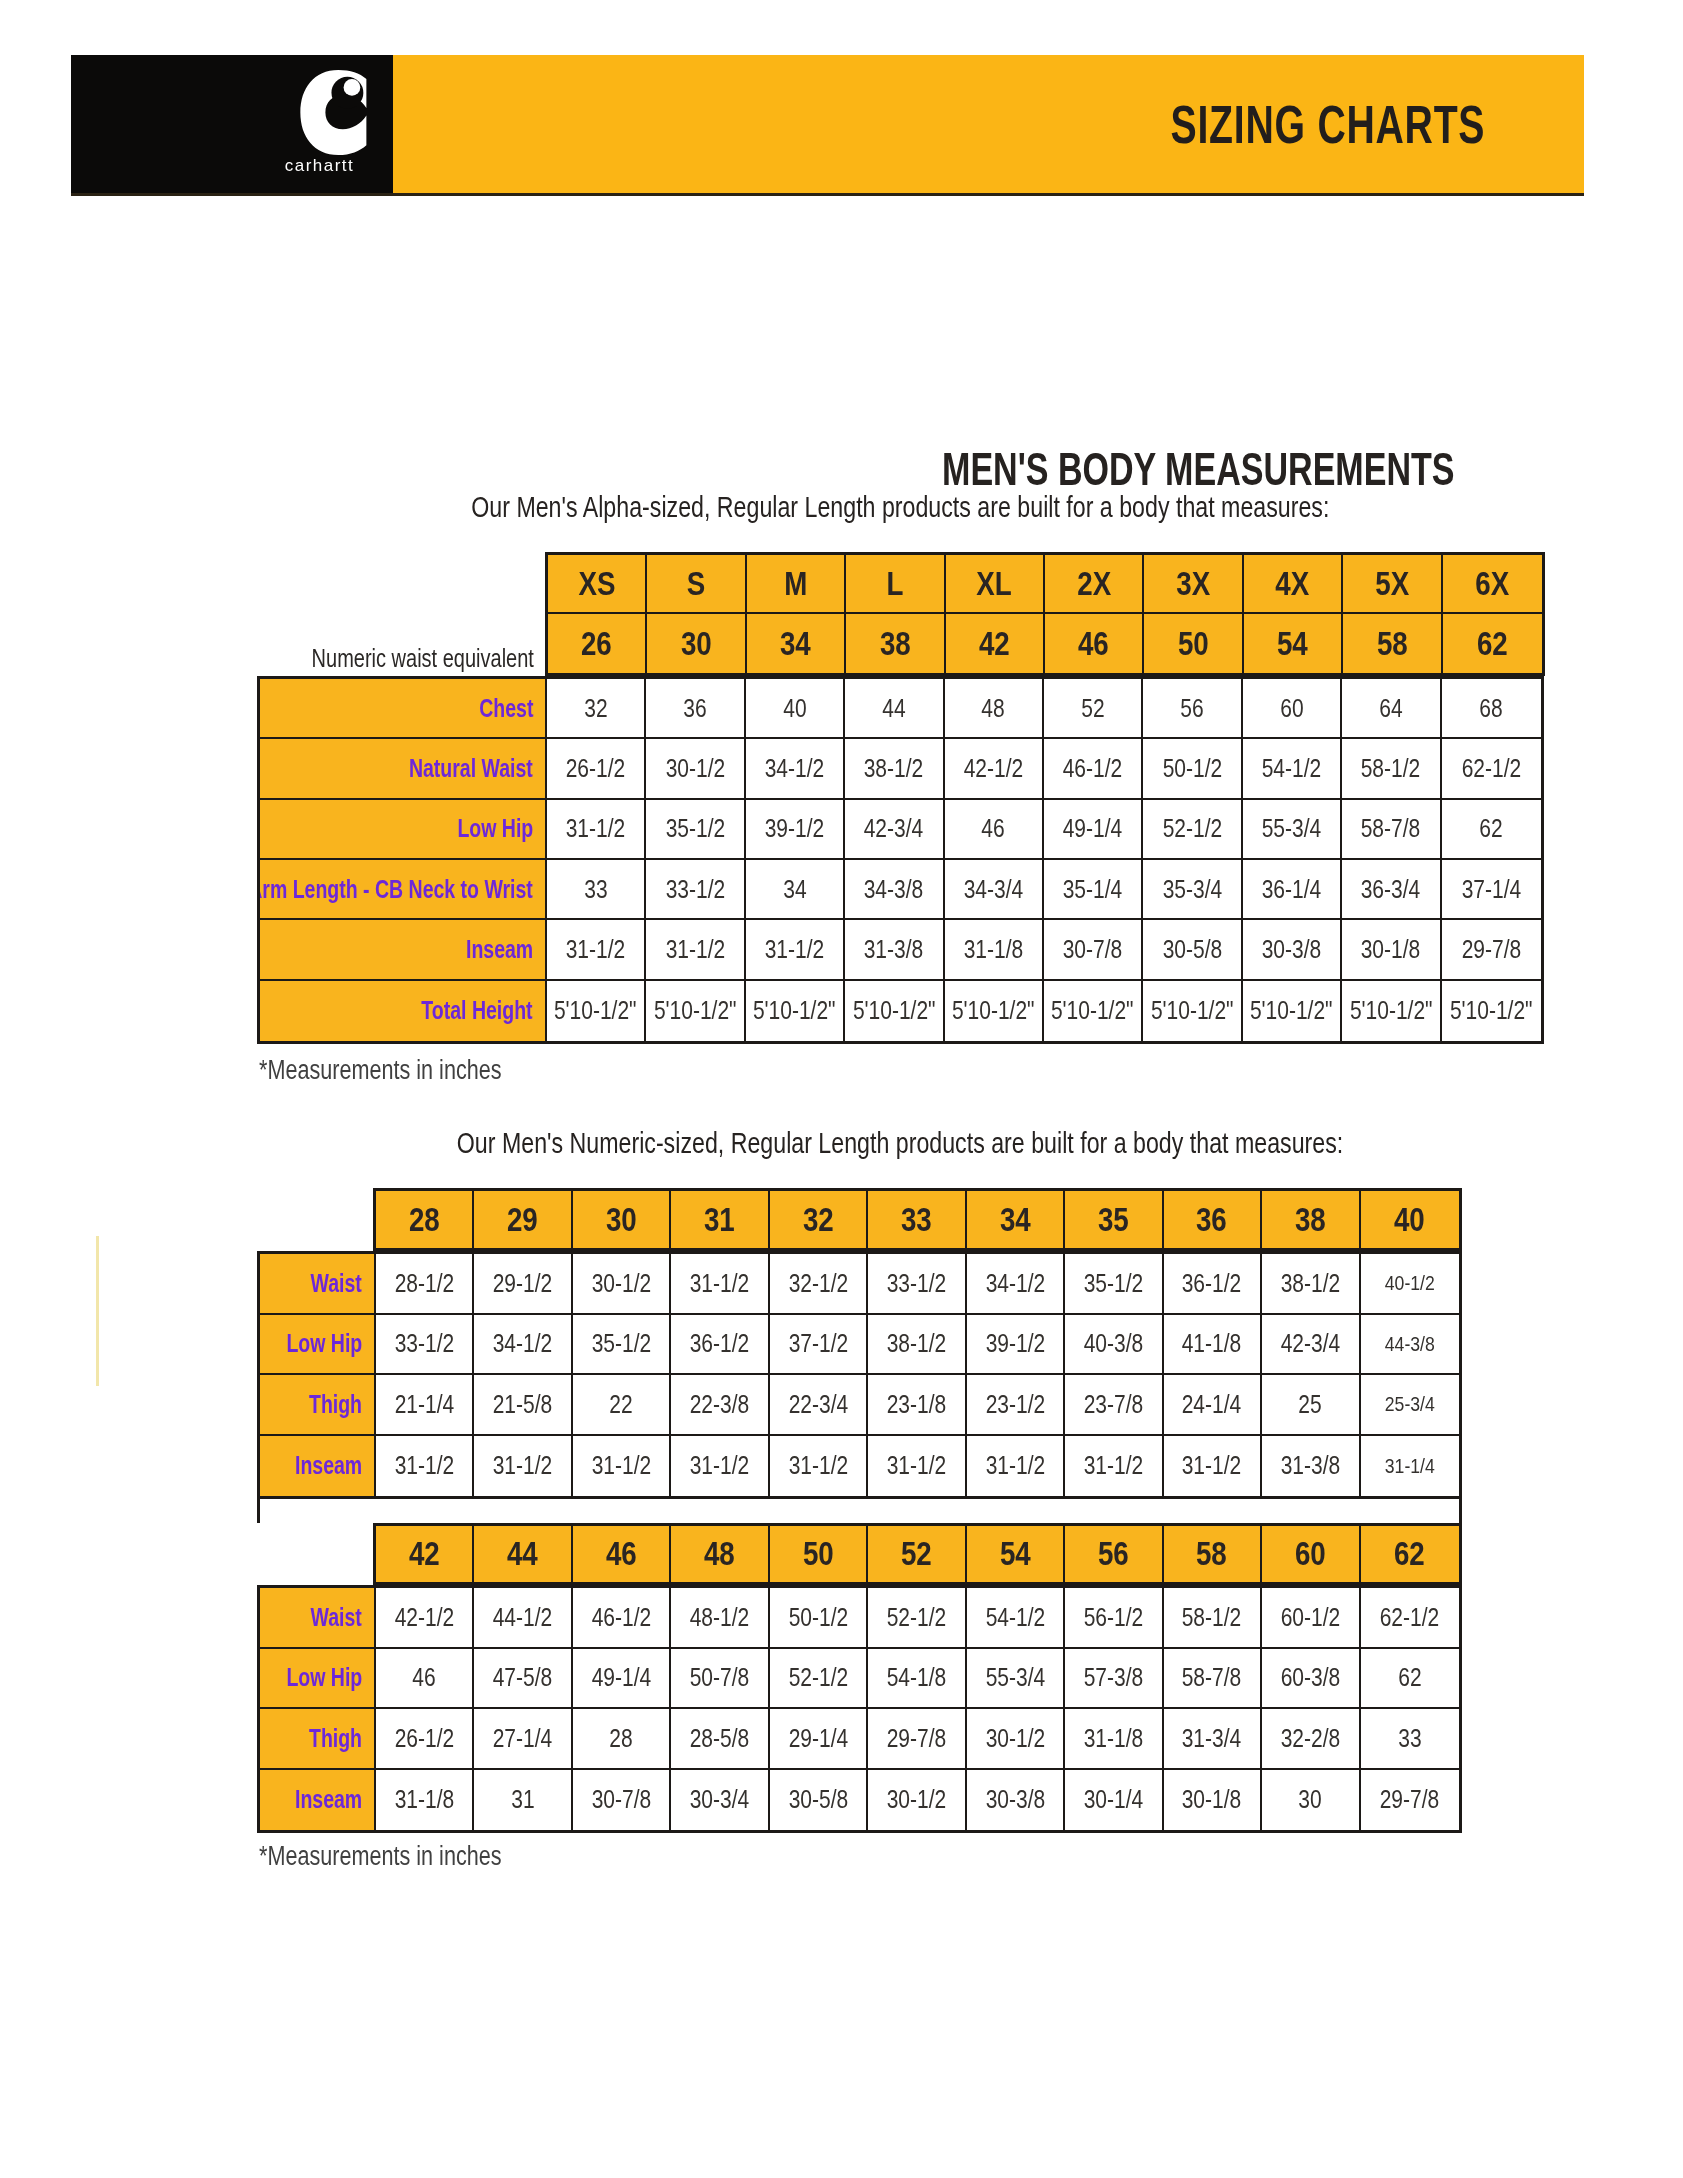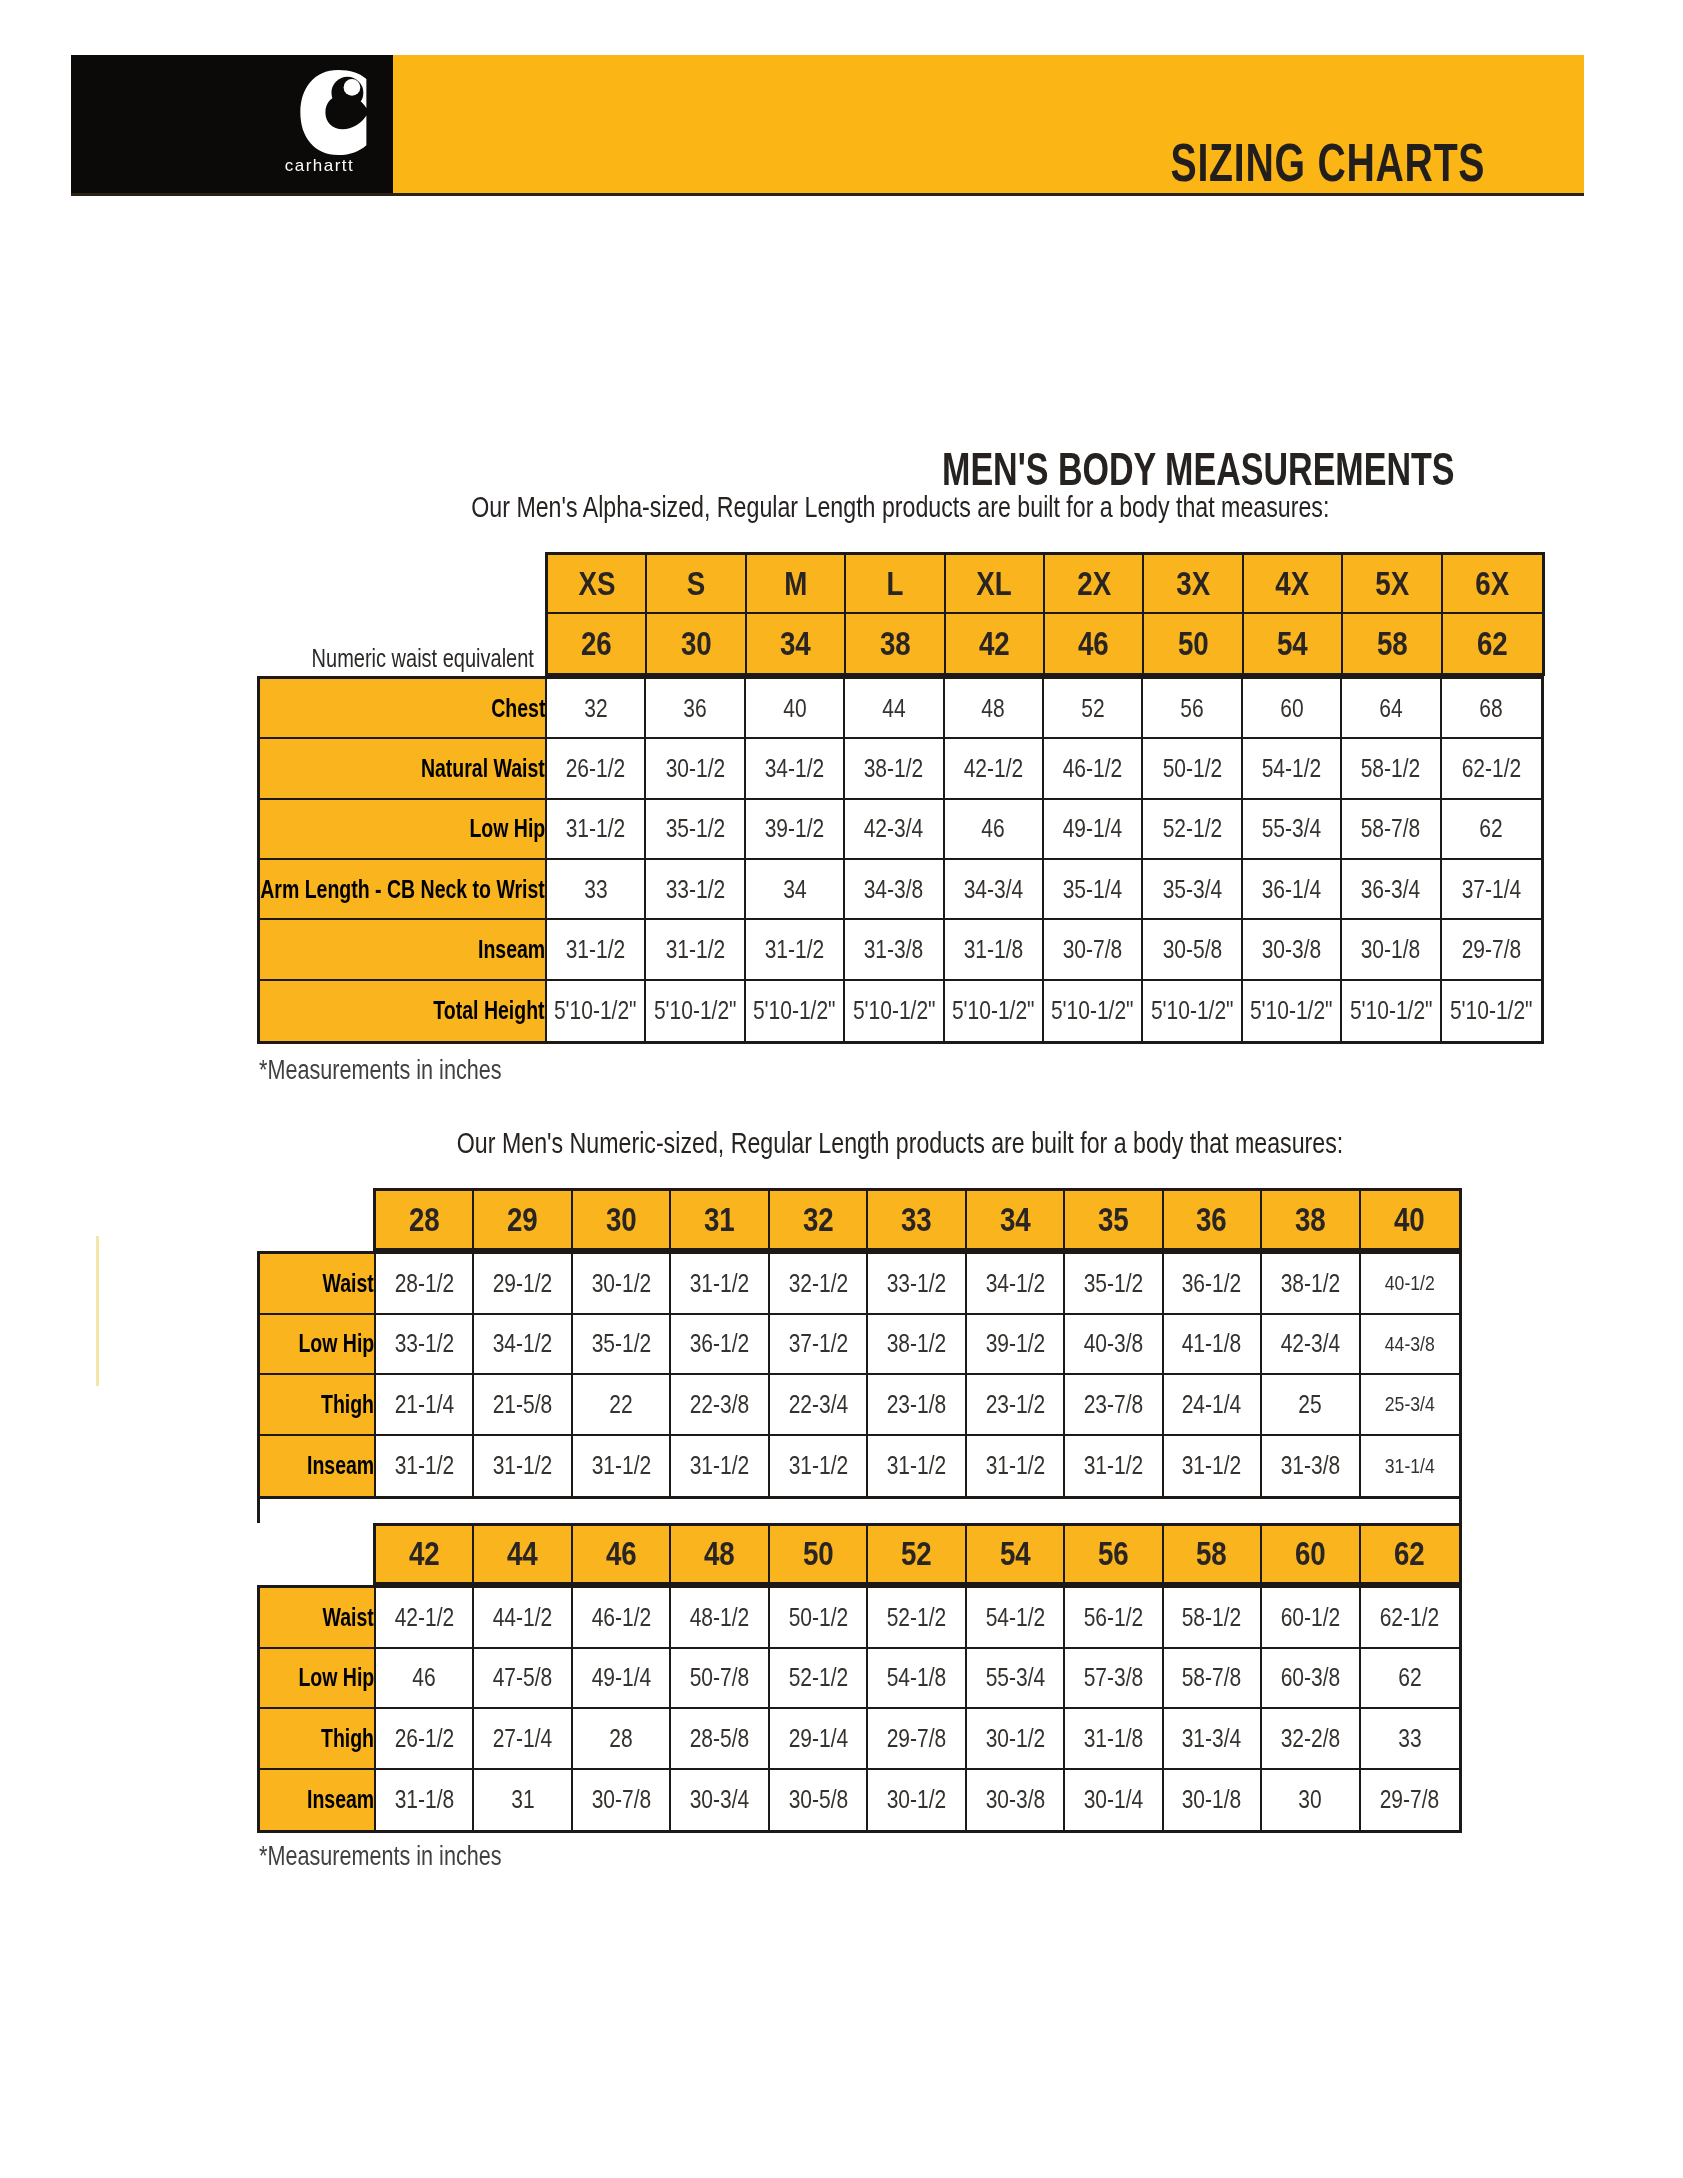--- a/index.html
+++ b/index.html
@@ -16,21 +16,21 @@
   .abs{position:absolute;}
 
   
   .logo-box{left:71px;top:55px;width:322px;height:141px;background:#0b0a09;
             border-bottom:3px solid #2a2214;}
   .logo-c{position:absolute;right:24px;top:15px;width:69px;height:85px;}
   .logo-word{position:absolute;right:24px;top:101px;width:99px;text-align:center;
              color:#fff;font-size:17px;letter-spacing:1.5px;font-weight:500;}
   .banner{left:393px;top:55px;width:1191px;height:141px;background:var(--banner-gold);
           border-bottom:3px solid #2a2214;}
-  .banner-title{position:absolute;right:99px;top:0;height:100%;display:flex;align-items:flex-end;
+  .banner-title{position:absolute;right:99px;top:0;height:100%;display:flex;align-items:center;
                 font-size:53px;font-weight:700;color:#221e1c;letter-spacing:1px;}
   .banner-title .cond{transform:scaleX(0.74);transform-origin:100% 50%;}
 
   
   .page-title{left:257px;top:442px;width:1287px;text-align:right;
               font-size:46px;font-weight:700;color:#262220;}
   .page-title .cond{transform:scaleX(0.74);}
   .intro{left:257px;top:491px;width:1287px;text-align:center;font-size:29px;color:#262220;}
   .intro2{top:1127px;}
   .intro .cond{transform:scaleX(0.80);}
@@ -38,22 +38,22 @@
 
   
   .tbl{display:grid;border:3px solid var(--line);background:#fff;}
   .cell{display:flex;align-items:center;justify-content:center;
         border-right:2px solid var(--line);border-bottom:2px solid var(--line);
         overflow:hidden;}
   .cell.last-col{border-right:none;}
   .cell.last-row{border-bottom:none;}
   .cell .cond{transform:scaleX(0.84);}
   .hcell{background:var(--gold);font-weight:700;font-size:33px;color:#2a2523;}
-  .lbl{background:var(--gold);font-weight:700;font-size:25px;color:#000000;
-       justify-content:flex-end;text-align:right;}
+  .lbl{background:var(--gold);font-weight:700;font-size:25px;color:#6d28d9;
+       justify-content:flex-end;padding-right:12px;text-align:right;}
   .lbl .cond{transform:scaleX(0.78);transform-origin:100% 50%;}
   .val{background:#fff;font-size:25px;color:#34312e;}
 
   #t1-header{left:545px;top:552px;width:1000px;height:124px;
              grid-template-columns:repeat(10,1fr);grid-auto-rows:1fr;}
   #t1-body{left:257px;top:676px;width:1287px;height:368px;
            grid-template-columns:287px repeat(10,1fr);grid-auto-rows:1fr;}
   .waist-equiv-label{left:183px;top:628px;width:351px;height:61px;
              display:flex;align-items:center;justify-content:flex-end;
              font-size:25px;color:#2b2826;}

